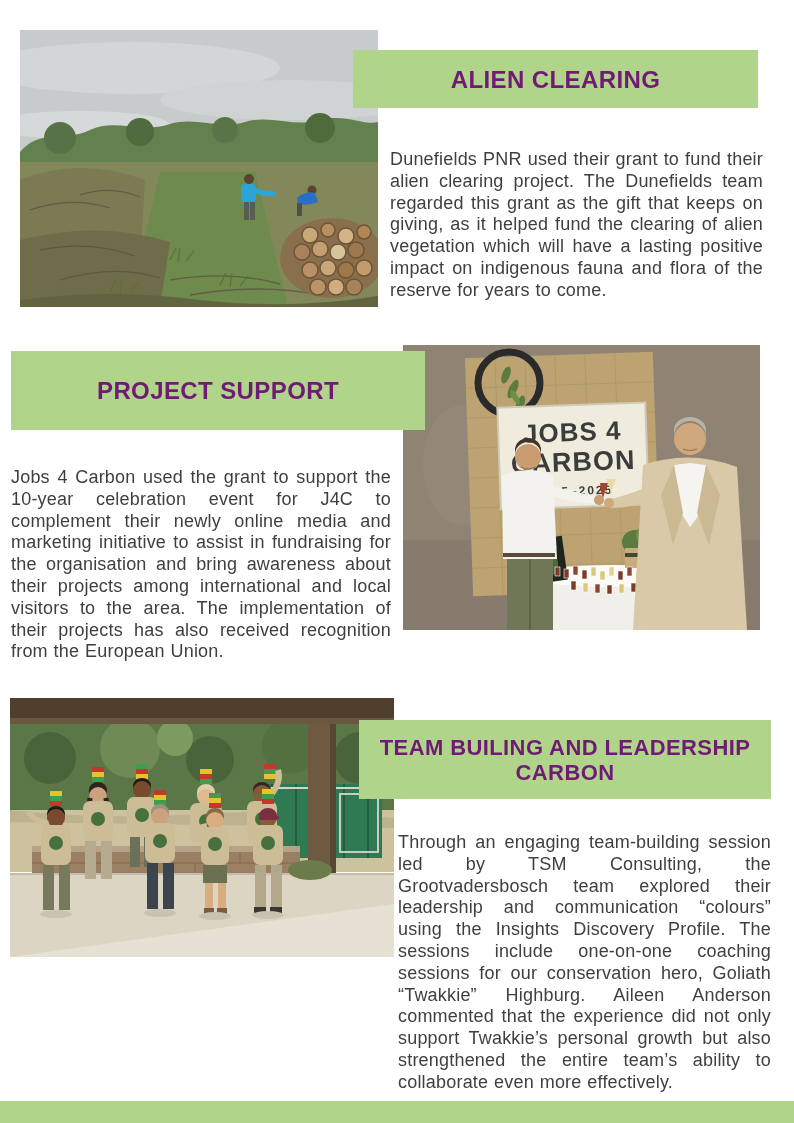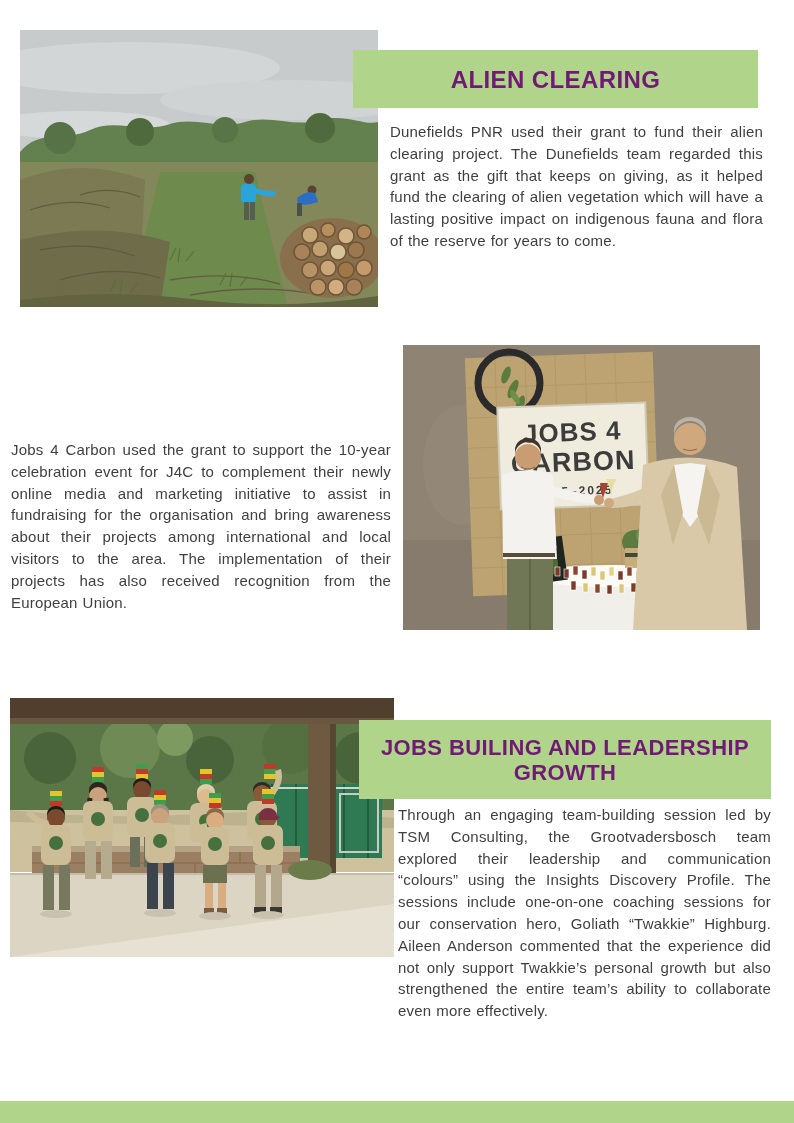--- a/index.html
+++ b/index.html
@@ -15,22 +15,22 @@
     position:absolute; z-index:2; background:#b1d48b;
     display:flex; align-items:center; justify-content:center; text-align:center;
   }
   .banner h2 {
     font-size:24px; line-height:27px; font-weight:700; color:#701a75;
     letter-spacing:0.4px; padding:0 14px;
   }
   .banner.small h2 { font-size:22px; line-height:25px; }
   .body-text {
     position:absolute; z-index:1;
-    font-size:15px; line-height:21.8px; color:#3f3f3f;
-    text-align:justify; letter-spacing:0.2px; word-spacing:0.6px;
+    font-size:18px; line-height:21.8px; color:#3f3f3f;
+    text-align:justify; letter-spacing:0.2px; word-spacing:0.6px;margin-top:28px;
   }
   .footer-bar {
     position:absolute; left:0; top:1101px; width:794px; height:22px;
     background:#b1d48b; z-index:2;
   }
 </style>
 </head>
 <body>
 
 <div class="page">
@@ -202,20 +202,23 @@
         <circle cx="287" cy="94" r="16" fill="#cfa87e"></circle>
         <path d="M271,92 a16,16 0 0 1 32,0 l0,-7 a16,13 0 0 0 -32,0 Z" fill="#b9b2a6"></path>
         <path d="M280,104 q7,3 14,0" stroke="#9a7352" stroke-width="1.2" fill="none"></path>
         <path d="M244,142 q-24,10 -38,12 l2,9 q22,0 40,-9 Z" fill="#d9c9a9"></path>
         <circle cx="206" cy="158" r="5" fill="#cfa87e"></circle>
         <path d="M203,134 l10,0 l-4,10 l-1,8 l-1,-8 Z" fill="#e8dca2"></path>
       </g>
     </svg>
   </div>
 
+  <div class="banner" style="left:11px; top:351px; width:414px; height:79px;">
+    <h2>PROJECT SUPPORT</h2>
+  </div>
 
   <p class="body-text" style="left:11px; top:439px; width:380px;">Jobs 4 Carbon used the grant to support the 10-year celebration event for J4C to complement their newly online media and marketing initiative to assist in fundraising for the organisation and bring awareness about their projects among international and local visitors to the area. The implementation of their projects has also received recognition from the European Union.</p>
 
   <div class="photo" style="left:10px; top:698px; width:384px; height:259px;">
     <svg viewBox="0 0 384 259" preserveAspectRatio="none">
 
       <rect width="384" height="130" fill="#5c7747"></rect>
       <circle cx="40" cy="60" r="26" fill="#49643a"></circle>
         <circle cx="120" cy="50" r="30" fill="#6f8a55"></circle>
       <circle cx="200" cy="62" r="24" fill="#49643a"></circle>
@@ -362,20 +365,20 @@
             <rect x="3" y="47" width="11" height="44" fill="#b3a78c"></rect>
           <rect x="-14" y="89" width="12" height="6" fill="#3a3632"></rect>
             <rect x="2" y="89" width="12" height="6" fill="#3a3632"></rect>
           <ellipse cy="97" rx="16" ry="4" fill="#c9c2b0"></ellipse>
         </g>
       </g>
     </svg>
   </div>
 
   <div class="banner small" style="left:359px; top:720px; width:412px; height:79px;">
-    <h2>JOBS BUILING AND LEADERSHIP GROWTH</h2>
+    <h2>TEAM BUILING AND LEADERSHIP CARBON</h2>
   </div>
 
   <p class="body-text" style="left:398px; top:804px; width:373px;">Through an engaging team-building session led by TSM Consulting, the Grootvadersbosch team explored their leadership and communication “colours” using the Insights Discovery Profile. The sessions include one-on-one coaching sessions for our conservation hero, Goliath “Twakkie” Highburg. Aileen Anderson commented that the experience did not only support Twakkie’s personal growth but also strengthened the entire team’s ability to collaborate even more effectively.</p>
 
   <div class="footer-bar"></div>
 
 </div>
 
 </body></html>

